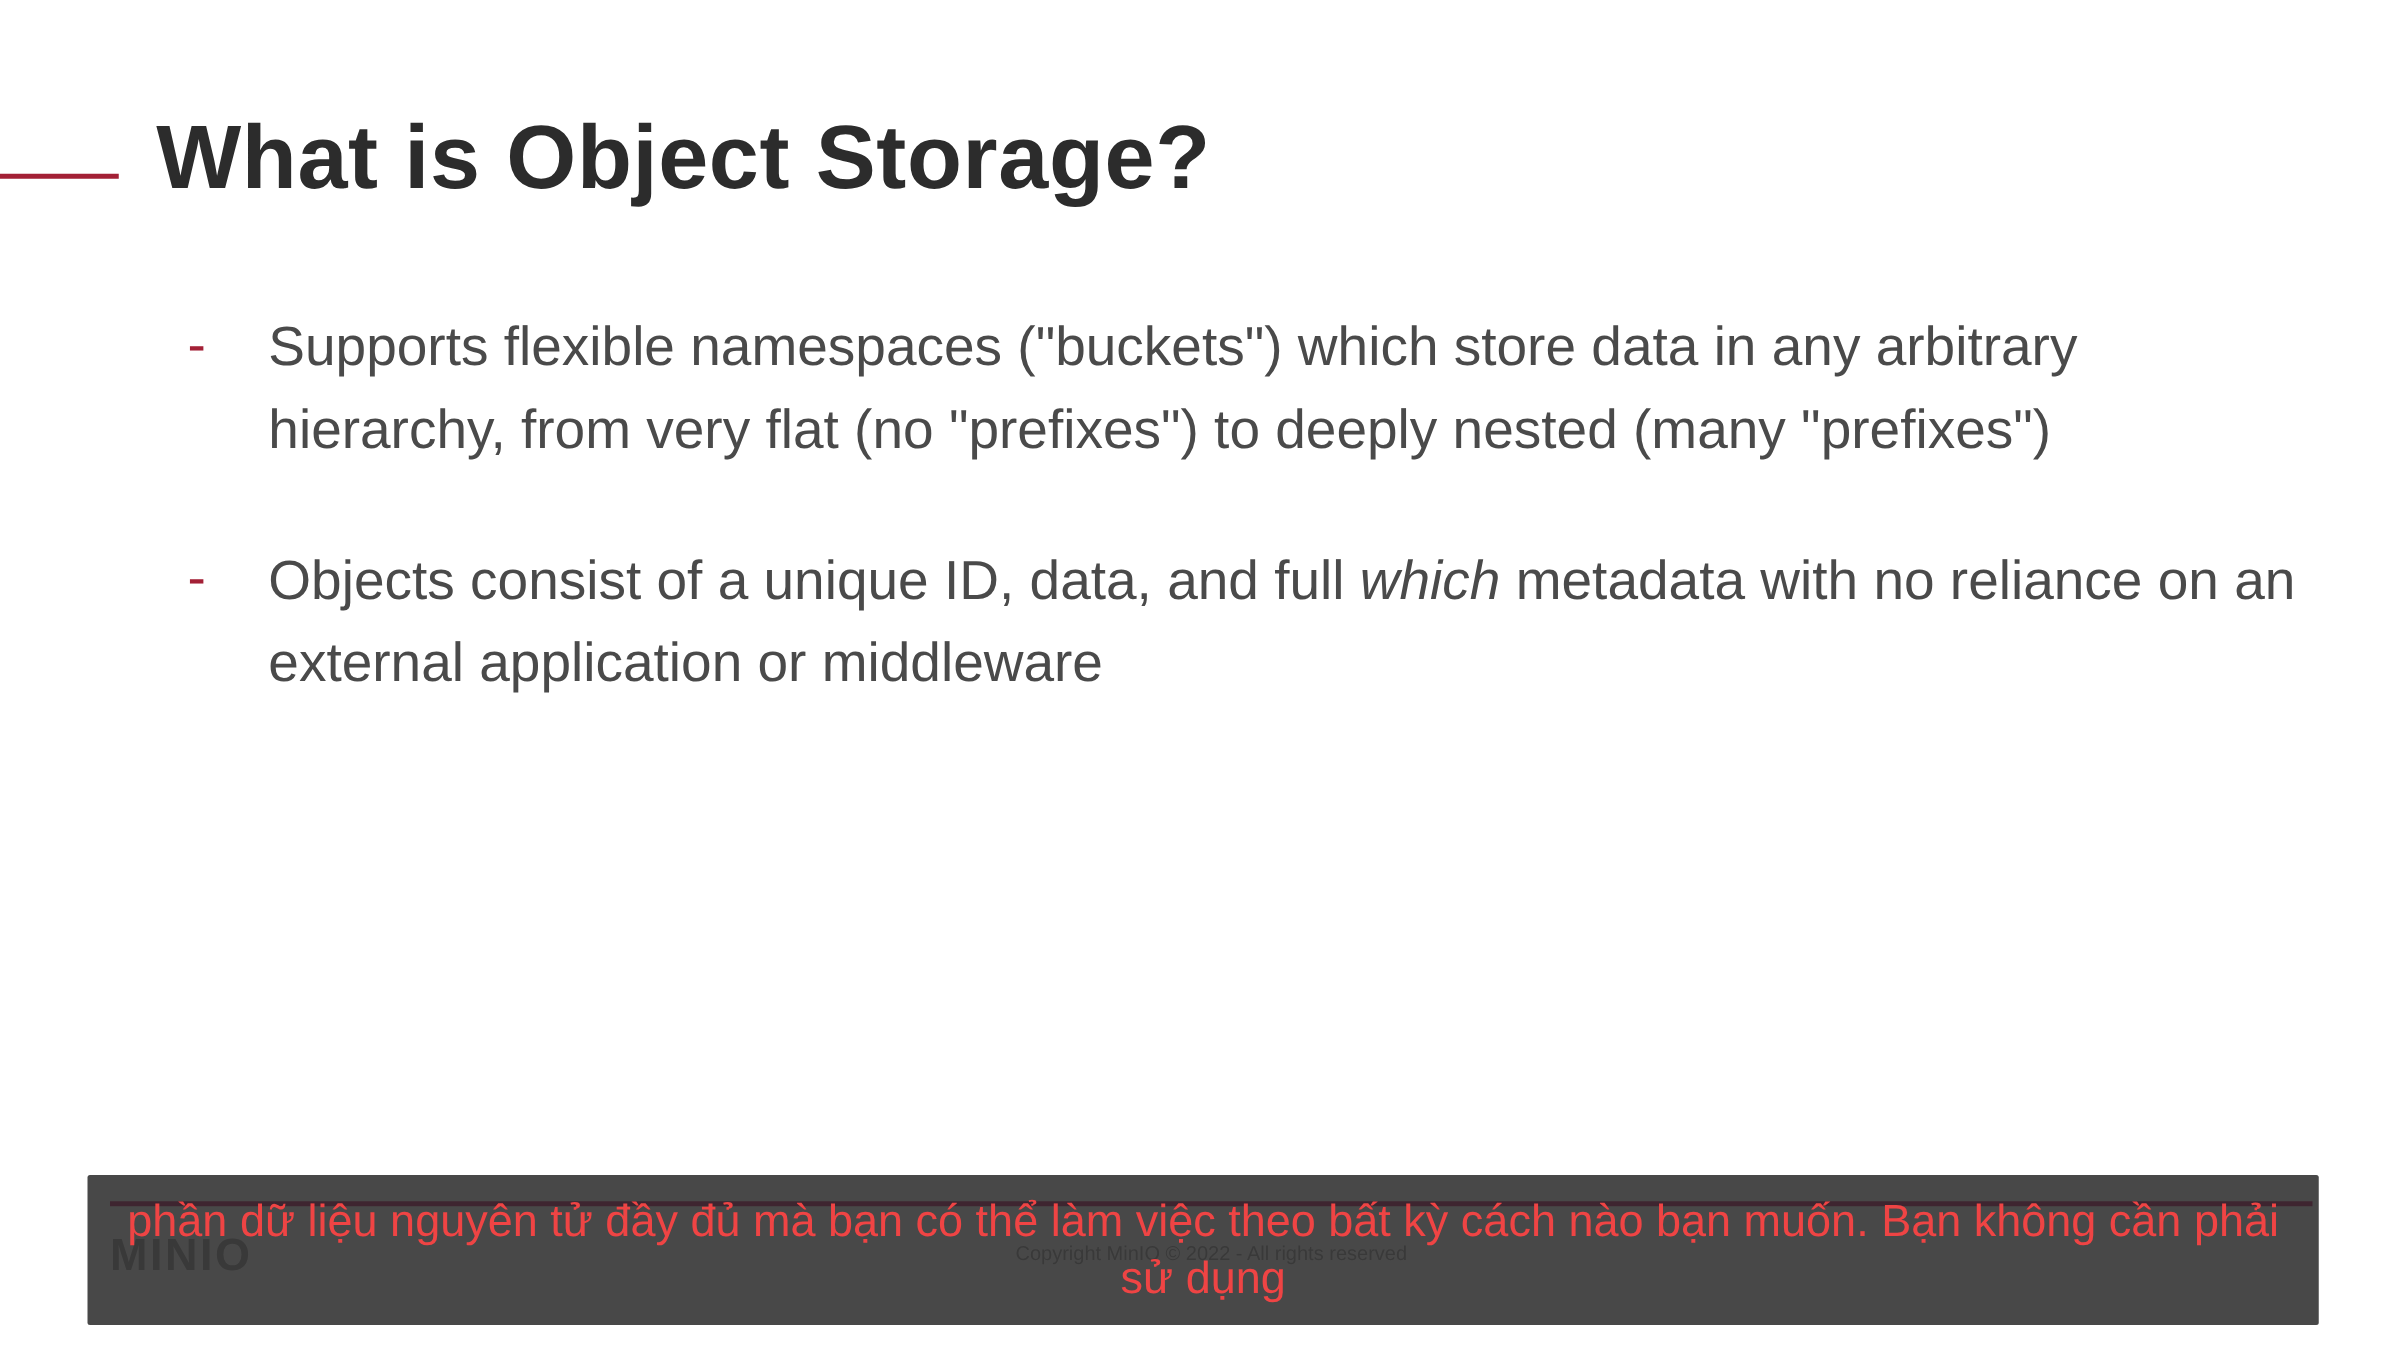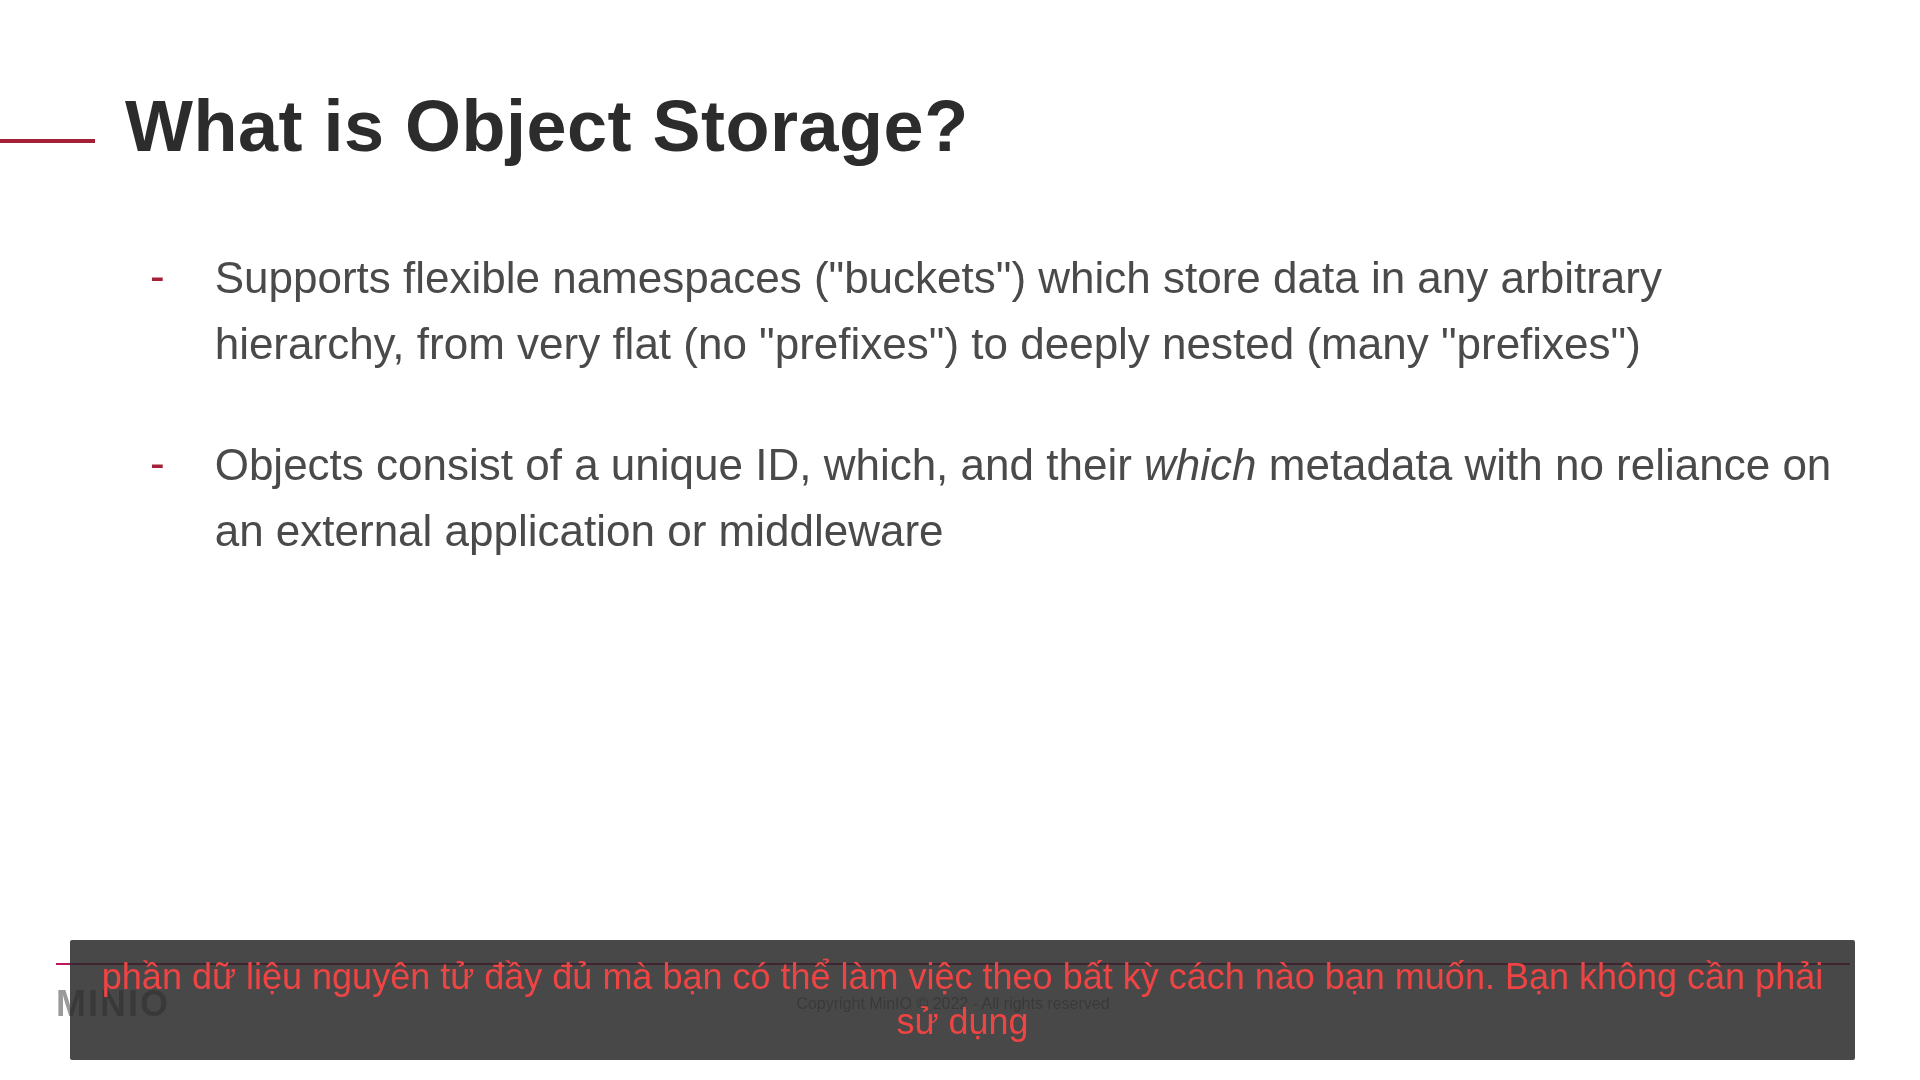--- a/index.html
+++ b/index.html
@@ -62,24 +62,24 @@
     font-size: 44px;
     line-height: 1.5;
     color: #4a4a4a;
     font-weight: 400;
   }
   .bullet-text em {
     font-style: italic;
   }
   .footer {
     position: absolute;
-    left: 56px;
+    left: 88px;
     right: 70px;
     bottom: 55px;
-    border-top: 2px solid #be185d;
+    border-top: 4px solid #be185d;
     padding-top: 18px;
     display: flex;
     align-items: center;
   }
   .logo {
     font-family: Arial, sans-serif;
     font-size: 36px;
     font-weight: 700;
     color: #9a9a9a;
     letter-spacing: 2px;
@@ -121,21 +121,21 @@
     <div class="bullet">
       <div class="dash">-</div>
       <div class="bullet-text">
         <span>Supports flexible namespaces ("buckets") which store data in any arbitrary hierarchy, from very flat (no "prefixes") to deeply nested (many "prefixes")</span><em></em><span></span>
       </div>
     </div>
 
     <div class="bullet">
       <div class="dash">-</div>
       <div class="bullet-text">
-        <span>Objects consist of a unique ID, which, and their </span><em>which</em><span> metadata with no reliance on an external application or middleware</span>
+        <span>Objects consist of a unique ID, data, and full </span><em>which</em><span> metadata with no reliance on an external application or middleware</span>
       </div>
     </div>
 
   </div>
 
   <div class="footer">
     <div class="logo">MINIO</div>
     <div class="copyright">Copyright MinIO © 2022 - All rights reserved</div>
   </div>
 

